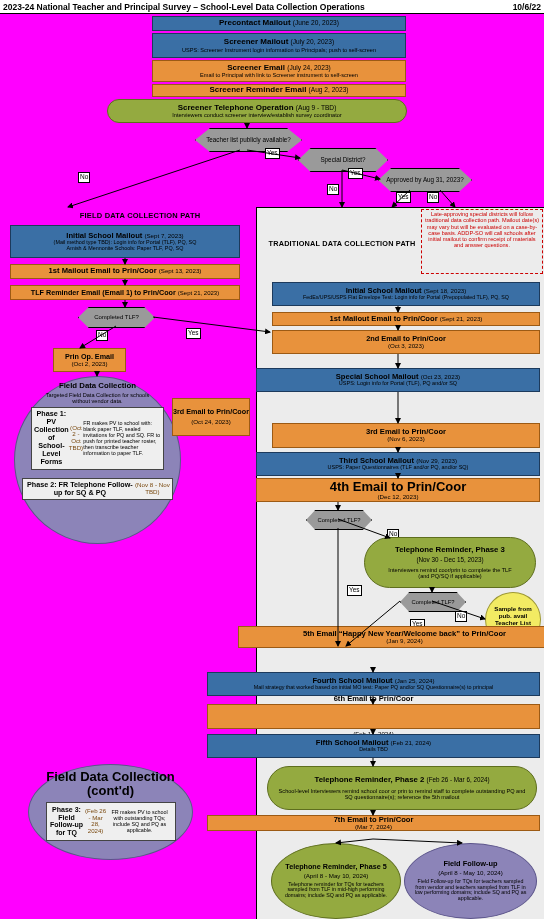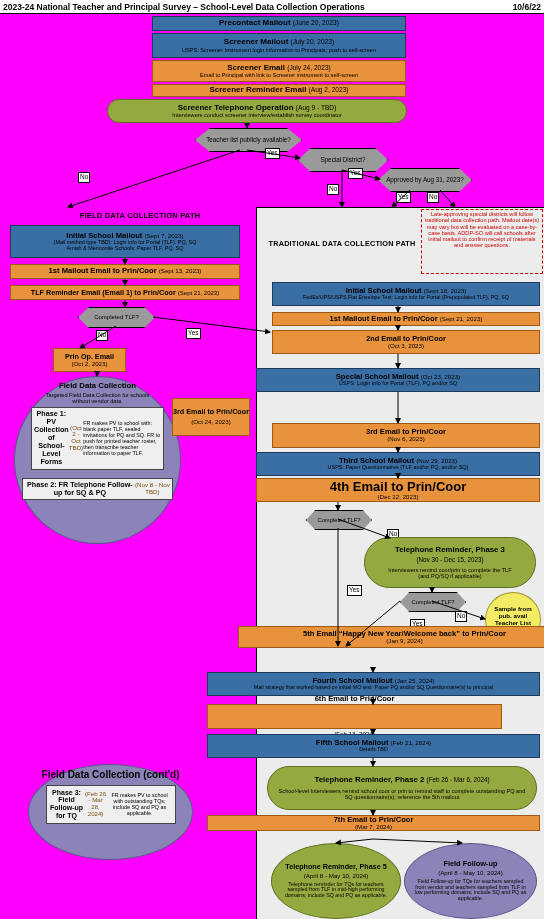--- a/index.html
+++ b/index.html
@@ -211,21 +211,21 @@
       <div class="sub" style="font-size:6.2px;color:#7a4a10;">(Nov 8 - Nov TBD)</div>
     </div>
   </div>
 
   <div class="node orange" style="left:172px;top:398px;width:78px;height:38px;">
     <div class="ttl" style="font-size:7.2px;">3rd Email to Prin/Coor</div>
     <div class="sub" style="font-size:6.2px;margin-top:3px;">(Oct 24, 2023)</div>
   </div>
 
   <div class="node purple oval" style="left:28px;top:764px;width:165px;height:96px;justify-content:flex-start;padding-top:5px;">
-    <div class="ttl" style="font-size:10px;">Field Data Collection (cont'd)</div>
+    <div class="ttl" style="font-size:13px;">Field Data Collection (cont'd)</div>
     <div class="inner-white" style="width:130px;padding:3px 2px;margin-top:4px;">
       <div class="ttl" style="font-size:7px;">Phase 3: Field Follow-up for TQ</div>
       <div class="sub" style="font-size:6.1px;color:#7a4a10;">(Feb 26 - Mar 28, 2024)</div>
       <div style="font-size:5.4px;margin-top:1px;">FR makes PV to school with outstanding TQs; include SQ and PQ as applicable.</div>
     </div>
   </div>
 
   <div class="node blue" style="left:272px;top:282px;width:268px;height:24px;">
     <div style="font-size:7.6px;">
       <span class="ttl">Initial School Mailout</span>
@@ -312,21 +312,21 @@
   </div>
 
   <div class="node blue" style="left:207px;top:672px;width:333px;height:24px;">
     <div style="font-size:7.6px;">
       <span class="ttl">Fourth School Mailout</span>
       <span class="sub" style="font-size:6.2px;">(Jan 25, 2024)</span>
     </div>
     <div style="font-size:5.4px;">Mail strategy that worked based on initial MO test: Paper PQ and/or SQ Questionnaire(s) to principal</div>
   </div>
 
-  <div class="node orange" style="left:207px;top:704px;width:295px;height:25px;gap:28px;">
+  <div class="node orange" style="left:207px;top:704px;width:333px;height:25px;gap:28px;">
     <div class="ttl" style="font-size:7.6px;">6th Email to Prin/Coor</div>
     <div class="sub" style="font-size:6.2px;">(Feb 13, 2024)</div>
   </div>
 
   <div class="node blue" style="left:207px;top:734px;width:333px;height:24px;">
     <div style="font-size:7.6px;">
       <span class="ttl">Fifth School Mailout</span>
       <span class="sub" style="font-size:6.2px;">(Feb 21, 2024)</span>
     </div>
     <div style="font-size:5.4px;">Details TBD</div>

